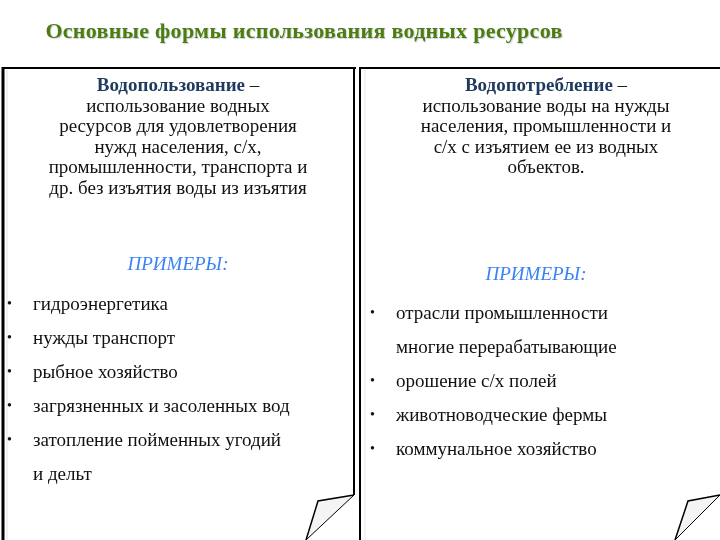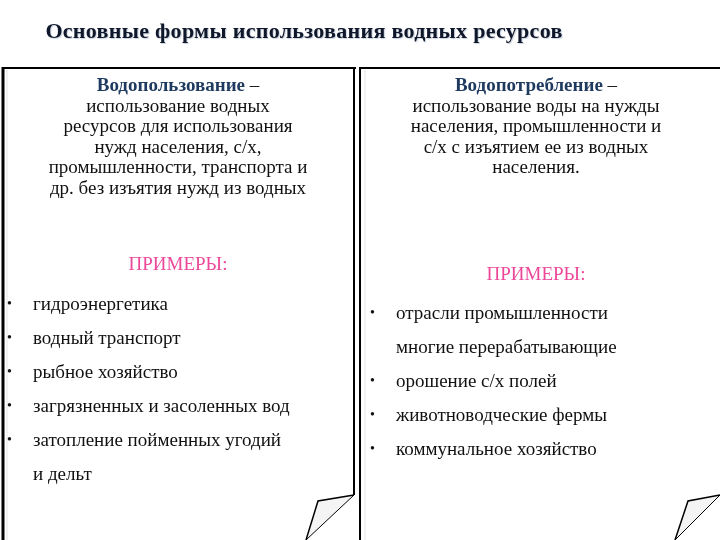--- a/index.html
+++ b/index.html
@@ -17,21 +17,21 @@
   }
   .slide-title {
     position: absolute;
     left: 0;
     top: 18px;
     width: 608px;
     text-align: center;
     font-weight: bold;
     font-size: 22px;
     letter-spacing: 0.3px;
-    color: #0f172a;
+    color: #4d7c0f;
     text-shadow: 1px 1px 1px #c9d2de;
   }
   .panel {
     position: absolute;
     top: 67px;
     height: 378px;
   }
   .panel-left {
     left: 0;
     width: 356px;
@@ -56,22 +56,23 @@
     text-align: center;
     font-size: 19px;
     line-height: 20.5px;
   }
   .def-term {
     font-weight: bold;
     color: #1f3a5f;
   }
   .examples-heading {
     text-align: center;
+    font-style: italic;
     font-size: 19px;
-    color: #ec4899;
+    color: #3b82f6;
     line-height: 22px;
   }
   .bullet-list {
     list-style: none;
     margin: 0;
     padding: 0;
   }
   .bullet-list li {
     position: relative;
     font-size: 19px;
@@ -115,36 +116,36 @@
     <polygon points="354,428 306,473 318,434" fill="#f4f4f4" stroke="none"></polygon>
     <polyline points="354,428 318,434 306,473" fill="none" stroke="#000" stroke-width="1.5"></polyline>
     <line x1="354" y1="428" x2="306" y2="473" stroke="#000" stroke-width="1"></line>
   </svg>
   <div class="panel-content">
     <div class="definition" style="position:absolute; top:8px; left:8px; width:340px;">
       <div>
         <span class="def-term">Водопользование</span><span> –</span>
       </div>
       <div>использование водных</div>
-      <div>ресурсов для использования</div>
+      <div>ресурсов для удовлетворения</div>
       <div>нужд населения, с/х,</div>
       <div>промышленности, транспорта и</div>
-      <div>др. без изъятия нужд из водных</div>
+      <div>др. без изъятия воды из изъятия</div>
     </div>
 
     <div class="examples-heading" style="position:absolute; top:186px; left:8px; width:340px;">ПРИМЕРЫ:</div>
 
     <ul class="bullet-list multi" style="position:absolute; top:214px; left:0; width:352px;">
       <li>
         <span class="bullet-dot">•</span>
         <span class="line2">гидроэнергетика</span>
       </li>
       <li>
         <span class="bullet-dot">•</span>
-        <span class="line2">водный транспорт</span>
+        <span class="line2">нужды транспорт</span>
       </li>
       <li>
         <span class="bullet-dot">•</span>
         <span class="line2">рыбное хозяйство</span>
       </li>
       <li>
         <span class="bullet-dot">•</span>
         <span class="line2">загрязненных и засоленных вод</span>
       </li>
       <li>
@@ -162,28 +163,28 @@
     <line x1="1" y1="0" x2="1" y2="473" stroke="#000" stroke-width="2"></line>
     <line x1="6" y1="3" x2="6" y2="473" stroke="#e6e6e6" stroke-width="1"></line>
 
     <line x1="0" y1="1" x2="361" y2="1" stroke="#000" stroke-width="2"></line>
 
     <polygon points="361,428 316,473 329,434" fill="#f4f4f4" stroke="none"></polygon>
     <polyline points="361,428 329,434 316,473" fill="none" stroke="#000" stroke-width="1.5"></polyline>
     <line x1="361" y1="428" x2="316" y2="473" stroke="#000" stroke-width="1"></line>
   </svg>
   <div class="panel-content">
-    <div class="definition" style="position:absolute; top:8px; left:6px; width:342px;">
+    <div class="definition" style="position:absolute; top:8px; left:16px; width:342px;">
       <div>
         <span class="def-term">Водопотребление</span><span> –</span>
       </div>
       <div>использование воды на нужды</div>
       <div>населения, промышленности и</div>
       <div>с/х с изъятием ее из водных</div>
-      <div>населения.</div>
+      <div>объектов.</div>
     </div>
 
     <div class="examples-heading" style="position:absolute; top:196px; left:6px; width:342px;">ПРИМЕРЫ:</div>
 
     <ul class="bullet-list multi" style="position:absolute; top:223px; left:4px; width:352px;">
       <li>
         <span class="bullet-dot">•</span>
         <span class="line2">отрасли промышленности</span>
         <span class="line2">многие перерабатывающие</span>
       </li>

